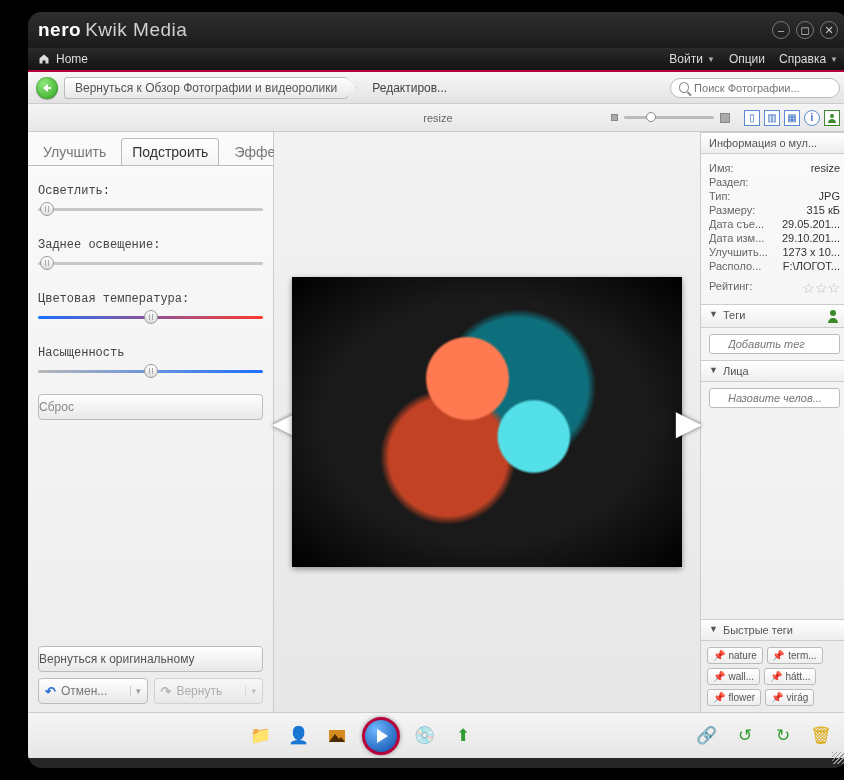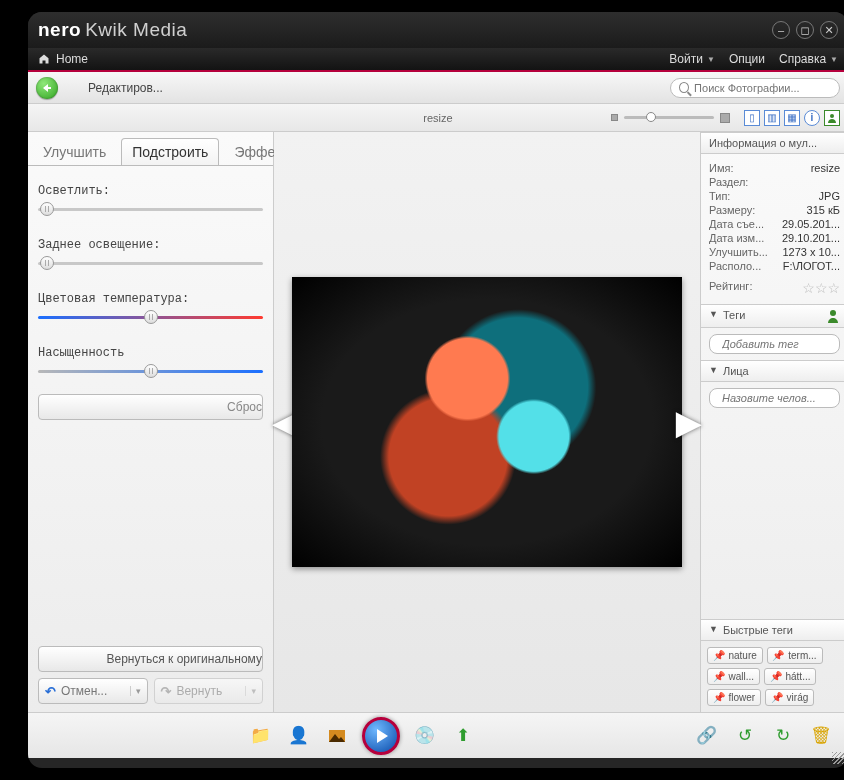--- a/index.html
+++ b/index.html
@@ -62,21 +62,21 @@
   .slider { position:relative; height:14px; }
   .slider .track { position:absolute; left:0; right:0; top:6px; height:3px; border-radius:2px;}
   .slider.grey .track { background:#c8c8c8; }
   .slider.bbr .track { background:linear-gradient(to right,#1b6fff,#ff3a2f); }
   .slider.bbw .track { background:linear-gradient(to right,#b8b8b8,#1b6fff); }
   .slider .thumb { position:absolute; top:0; width:14px;height:14px; border:1px solid #999; background:linear-gradient(#fff,#ddd);
                    border-radius:50%; cursor:pointer;}
   .slider .thumb::before,.slider .thumb::after{content:"";position:absolute;top:3px;bottom:3px;width:1px;background:#aaa;}
   .slider .thumb::before{left:4px;} .slider .thumb::after{right:4px;}
   .resetbtn, .origbtn, .undobtn { height:26px; border:1px solid #bbb; border-radius:4px; background:linear-gradient(#fff,#e8e8e8);
-    font-size:12px; color:#888; display:flex; align-items:center; justify-content:flex-end; cursor:pointer;padding-left:13px;}
+    font-size:12px; color:#888; display:flex; align-items:center; justify-content:flex-start; cursor:pointer;}
   .resetbtn { margin-top:16px; }
   .leftpanel .grow { flex:1; }
   .origbtn { color:#555; margin-bottom:6px; }
   .undorow { display:flex; gap:6px; }
   .undobtn { flex:1; justify-content:flex-start; padding:0 6px; gap:5px; color:#777;}
   .undobtn.disabled { opacity:.55; }
   .undobtn .uico { color:#2a6fd6; font-weight:bold; font-size:13px;}
   .undobtn .dd { margin-left:auto; font-size:9px; color:#999; border-left:1px solid #ccc; padding-left:5px;}
   
   .center { flex:1; position:relative; background:linear-gradient(#f2f2f2,#e7e7e7); display:flex; align-items:center; justify-content:center;}
@@ -93,21 +93,21 @@
   
   .rpanel { width:148px; background:linear-gradient(#fafafa,#ececec); border-left:1px solid #ccc;
             font-size:11px; color:#555; display:flex; flex-direction:column;}
   .rhead { background:linear-gradient(#fff,#eee); border:1px solid #ccc; border-left:none; border-right:none;
            padding:4px 8px; font-size:11px; color:#555; display:flex; }
   .rhead .exp { margin-right:5px; font-size:9px;}
   .rbody { padding:6px 8px; }
   .kv { display:flex; justify-content:space-between; margin:2px 0; white-space:nowrap; overflow:hidden; }
   .kv .k { color:#666; } .kv .v { color:#333; max-width:70px; overflow:hidden; text-overflow:ellipsis;}
   .stars { display:flex; gap:2px; font-size:14px; color:#bbb; cursor:pointer;}
-  .tagbox { border:1px solid #bbb; border-radius:8px; padding:3px 12px; font-style:italic; color:#999; background:#fff;
+  .tagbox { border:1px solid #bbb; border-radius:3px; padding:3px 18px; font-style:italic; color:#999; background:#fff;
             font-size:11px; cursor:text;text-decoration:underline;}
   .qtags { display:flex; flex-wrap:wrap; gap:4px; padding:6px 6px;}
   .qtag { border:1px solid #bbb; border-radius:3px; background:linear-gradient(#fff,#eee); padding:2px 5px;
           font-size:10px; color:#555; display:flex; align-items:center; gap:3px; cursor:pointer; max-width:62px; overflow:hidden;}
   .qtag .pin { color:#888; font-size:10px;}
   .rpanel .rgrow { flex:1; }
   .personico { margin-left:auto; width:14px;height:14px; }
   
   .bottombar { height:46px; background:linear-gradient(#f5f5f5,#e6e6e6); border-top:1px solid #ccc;
                display:flex; align-items:center; padding:0 14px; gap:12px;}
@@ -154,20 +154,21 @@
         <span class="tri">▼</span>
       </div>
   </div>
 
   <div class="crumbbar">
     <div class="backbtn">
       <svg width="12" height="12" viewBox="0 0 12 12">
           <path fill="#fff" d="M7 2L2 6l5 4V7h3V5H7z"></path>
         </svg>
     </div>
+    <div class="crumb-pill"><span>Вернуться к Обзор Фотографии и видеоролики</span></div>
     <div class="crumb-current">Редактиров...</div>
     <div class="cspacer"></div>
     <div class="searchbox">
       <span class="mag"></span>
       <input class="hidden-input" placeholder="Поиск Фотографии..." style="">
     </div>
   </div>
 
   <div class="viewbar">
     <div class="vspacer"></div>

